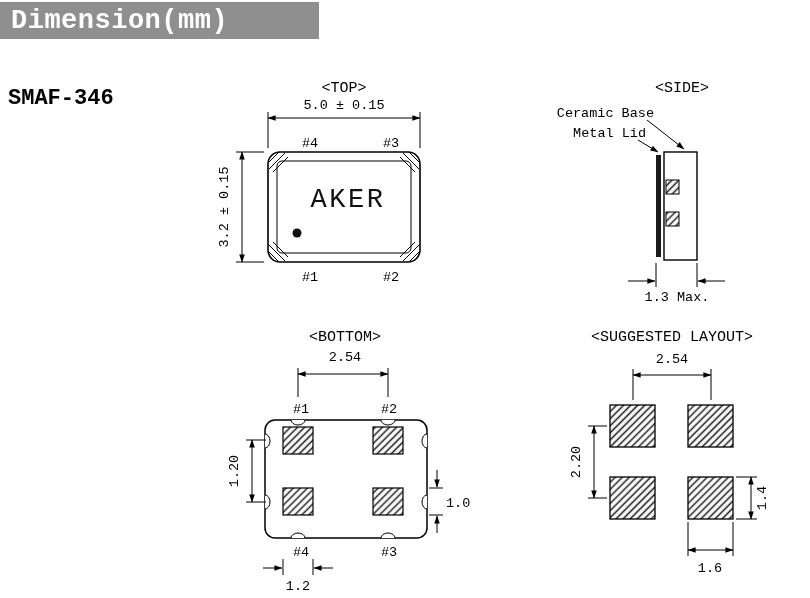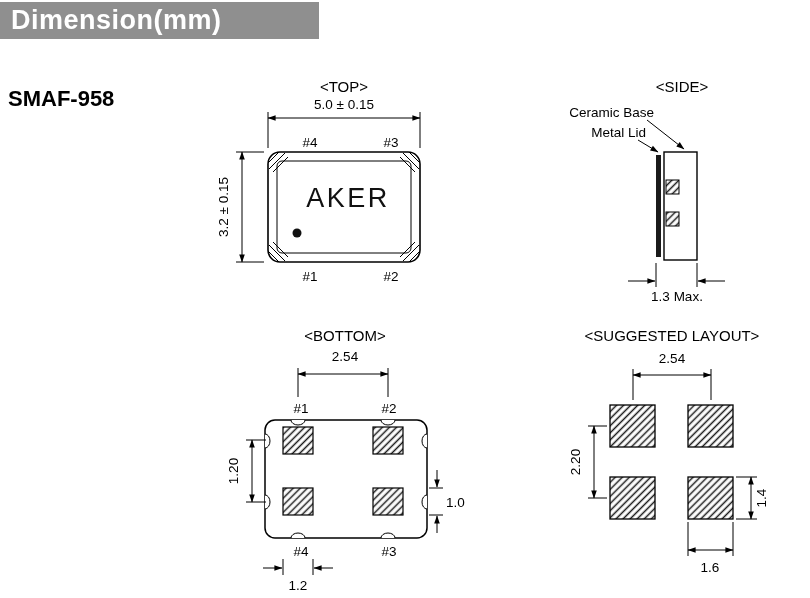--- a/index.html
+++ b/index.html
@@ -1,38 +1,38 @@
 <!DOCTYPE html>
 <html><head>
 <meta charset="utf-8">
 <style>
   *{box-sizing:border-box}
   html,body{margin:0;padding:0;background:#fff}
   .page{position:relative;width:810px;height:598px;background:#fff;
-        font-family:Liberation Sans, sans-serif;overflow:hidden;color:#000}
+        font-family:Liberation Mono, monospace;overflow:hidden;color:#000}
   .banner{position:absolute;left:0;top:2px;width:319px;height:37px;background:#8f8f8f;color:#fff;
           display:flex;align-items:center;padding-left:11px;font-size:27px;font-weight:700;letter-spacing:.5px}
   .model{position:absolute;left:8px;top:86px;font-size:22px;font-weight:700}
   svg.drawing{position:absolute;left:0;top:0}
   .ln{stroke:#000;stroke-width:1;fill:none}
   .out{fill:#fff;stroke:#000}
   .dim{font-size:13.5px;fill:#000}
   .ttl{font-size:15px;fill:#000}
   .brand{font-size:27px;letter-spacing:2.5px;fill:#111}
 </style>
 </head>
 <body>
 
 <div class="page">
 
   <div class="banner">
     <span>Dimension(mm)</span>
   </div>
 
-  <div class="model">SMAF-958</div>
+  <div class="model">SMAF-346</div>
 
   <svg class="drawing" width="810" height="598" viewBox="0 0 810 598">
     <defs>
       <marker id="aE" viewBox="0 0 10 10" refX="9.5" refY="5" markerWidth="11" markerHeight="8" orient="auto">
         <path d="M0,1.5 L10,5 L0,8.5 Z" fill="#000"></path>
       </marker>
       <marker id="aS" viewBox="0 0 10 10" refX="0.5" refY="5" markerWidth="11" markerHeight="8" orient="auto">
         <path d="M10,1.5 L0,5 L10,8.5 Z" fill="#000"></path>
       </marker>
       <pattern id="hatch" width="5" height="5" patternUnits="userSpaceOnUse" patternTransform="rotate(45)">

